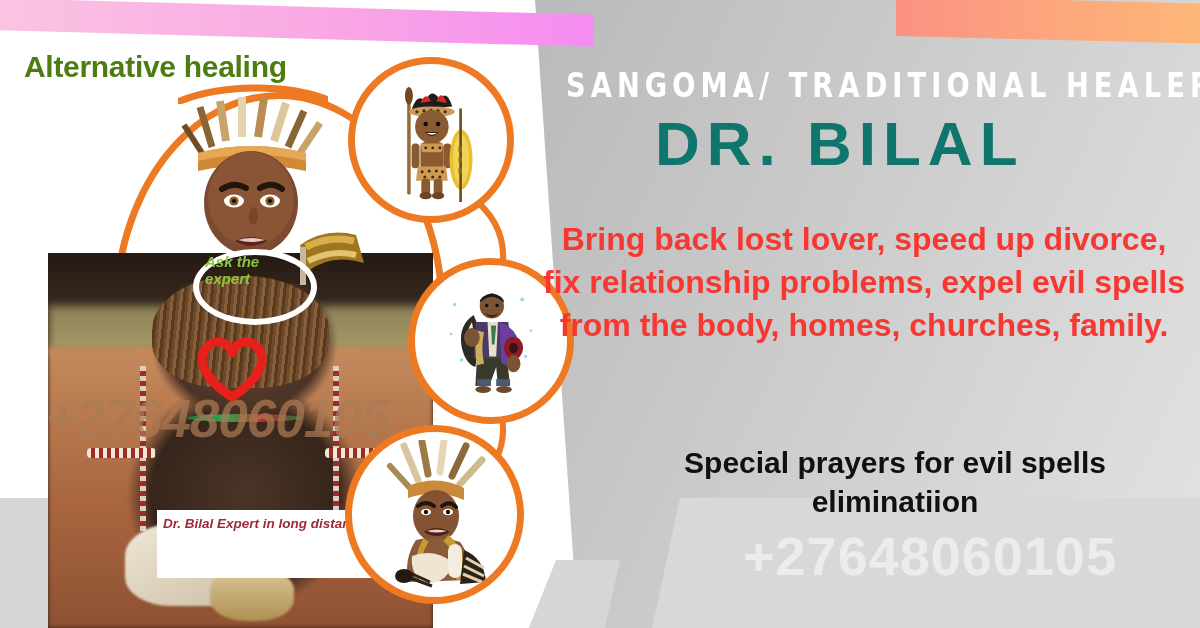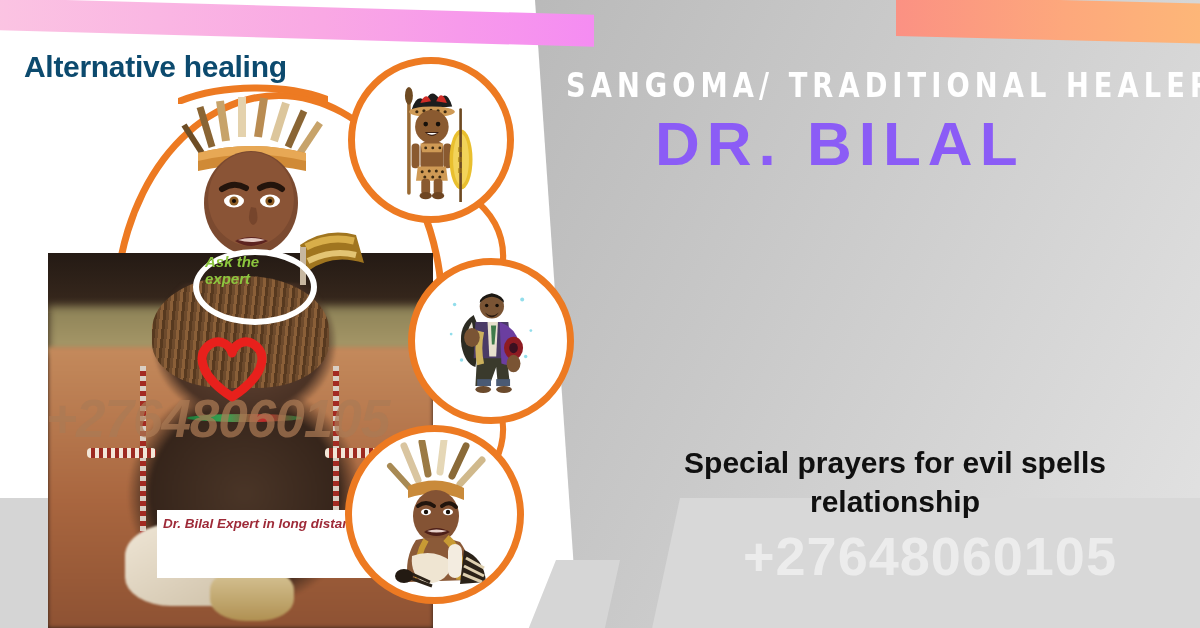--- a/index.html
+++ b/index.html
@@ -41,21 +41,21 @@
     background:#D8D8D8;
     clip-path:polygon(60px 0px, 620px 0px, 620px 140px, 30px 140px);
   }
   .wedge-left-gray{
     position:absolute;left:0;top:498px;width:180px;height:130px;background:#D5D5D5;
   }
 
   
   .alt-head{
     position:absolute;left:24px;top:50px;
-    font-size:30px;font-weight:bold;color:#0c4a6e;letter-spacing:-0.3px;
+    font-size:30px;font-weight:bold;color:#4d7c0f;letter-spacing:-0.3px;
     z-index:30;
   }
   .alt-swoosh{
     position:absolute;left:178px;top:82px;width:150px;height:22px;z-index:29;
   }
 
   
   .ring-big{
     position:absolute;left:112px;top:92px;width:320px;height:430px;
     border:7px solid #ED7A22;border-radius:50%;
@@ -148,21 +148,21 @@
   
   .sangoma-line{
     position:absolute;left:566px;top:66px;width:620px;
     font-size:33px;font-weight:bold;color:#ffffff;
     letter-spacing:5.5px;white-space:nowrap;z-index:30;
     font-family:"DejaVu Sans Condensed","Liberation Sans",sans-serif;
     transform:scaleX(0.92);transform-origin:left center;
   }
   .drname{
     position:absolute;left:655px;top:108px;
-    font-size:62px;font-weight:bold;color:#8b5cf6;letter-spacing:7px;
+    font-size:62px;font-weight:bold;color:#0f766e;letter-spacing:7px;
     white-space:nowrap;z-index:30;
   }
   .red-body{
     position:absolute;left:540px;top:218px;width:648px;
     font-size:32px;font-weight:bold;color:#F73732;
     text-align:center;line-height:1.34;z-index:30;
   }
   .black-body{
     position:absolute;left:600px;top:443px;width:590px;
     font-size:30px;font-weight:bold;color:#101010;
@@ -427,16 +427,17 @@
             <path d="M50 138 L72 146"></path>
         </g>
 
         <ellipse cx="44" cy="136" rx="9" ry="7" fill="#231a12"></ellipse>
       </svg>
     </div>
   </div>
 
   <div class="sangoma-line">SANGOMA/ TRADITIONAL HEALER</div>
   <div class="drname">DR. BILAL</div>
-  <div class="black-body">Special prayers for  evil spells relationship</div>
+  <div class="red-body">Bring back lost lover, speed up divorce, fix relationship problems, expel evil spells from the body, homes, churches, family.</div>
+  <div class="black-body">Special prayers for  evil spells eliminatiion</div>
   <div class="wm-right">+27648060105</div>
 
 </div>
 
 </body></html>

